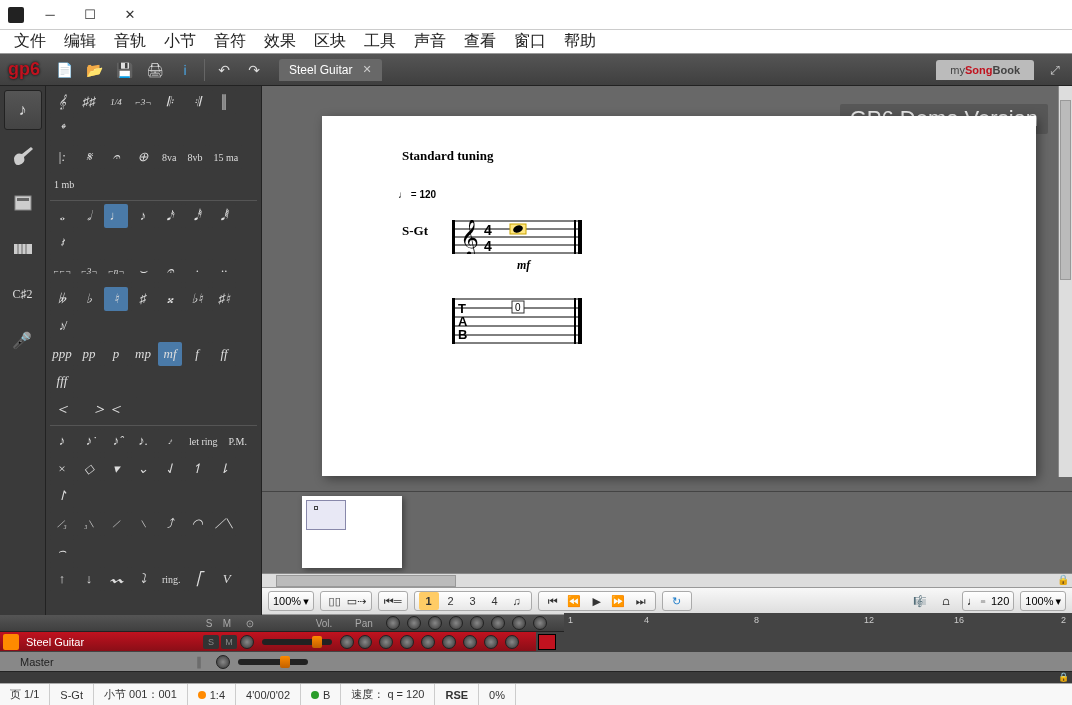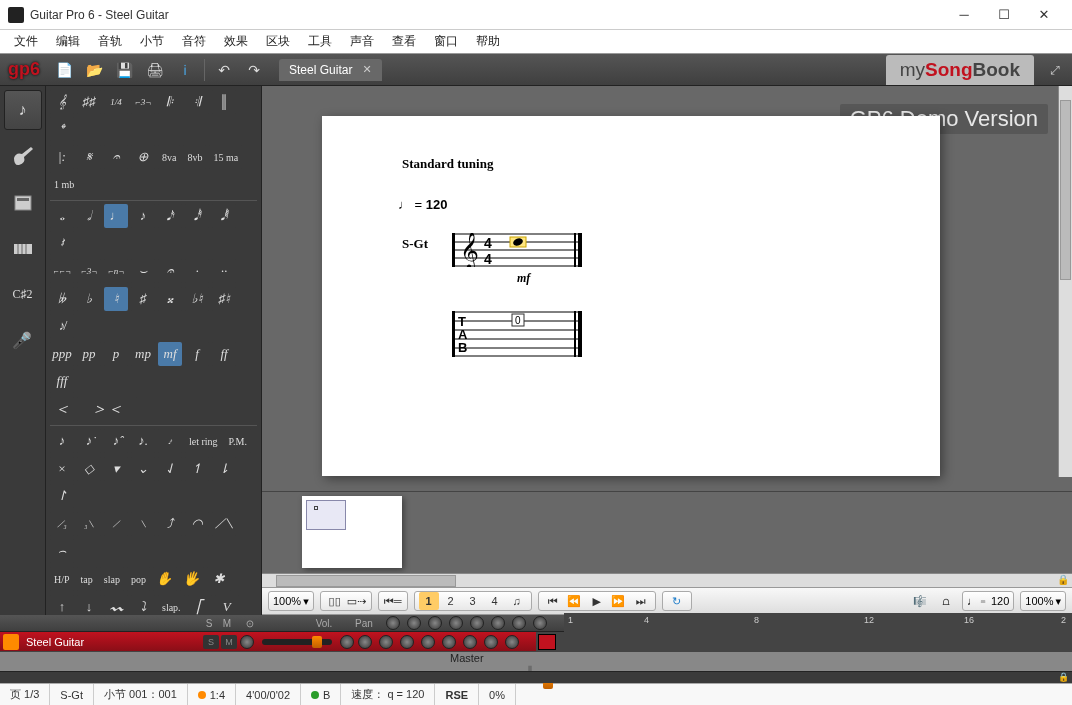--- a/index.html
+++ b/index.html
@@ -6,30 +6,30 @@
 body { width: 1072px; height: 705px; background: #3a3a3a; overflow: hidden; display: flex; flex-direction: column; }
 
 
 .titlebar { height: 30px; background: #fff; display: flex; align-items: center; padding: 0 8px; border-bottom: 1px solid #ccc; }
 .titlebar .logo { width: 16px; height: 16px; background: #222; border-radius: 2px; margin-right: 6px; }
 .titlebar .title { font-size: 12px; color: #333; flex: 1; }
 .titlebar .winbtn { width: 40px; height: 28px; display: flex; align-items: center; justify-content: center; font-size: 13px; color: #333; }
 
 
 .menubar { height: 24px; background: #fff; display: flex; align-items: center; padding: 0 6px; gap: 2px; border-bottom: 1px solid #999; }
-.menubar .menuitem { font-size: 12px; color: #222; padding: 2px 8px; cursor: default; }
+.menubar .menuitem { font-size: 16px; color: #222; padding: 2px 8px; cursor: default; }
 
 
 .toptoolbar { height: 32px; background: linear-gradient(#555,#3f3f3f); display: flex; align-items: center; padding: 0 4px; border-bottom: 1px solid #222; }
 .gp6 { color: #c1121f; font-weight: bold; font-size: 18px; text-shadow: 0 0 3px #000; margin: 0 10px 0 4px; }
 .tbbtn { width: 26px; height: 26px; display: flex; align-items: center; justify-content: center; margin: 0 2px; border-radius: 2px; color: #ddd; font-size: 14px; }
 .tbsep { width: 1px; height: 22px; background: #666; margin: 0 4px; }
 .doctab { background: #686868; border-radius: 3px 3px 0 0; padding: 4px 10px; color: #fff; font-size: 12px; display: flex; align-items: center; gap: 10px; margin-left: 10px; }
 .doctab .x { font-size: 11px; color: #ccc; }
-.msbtab { margin-left: auto; background: #bbb; padding: 4px 14px; font-size: 19px; border-radius: 3px 3px 0 0; }
+.msbtab { margin-left: auto; background: #bbb; padding: 4px 14px; font-size: 11px; border-radius: 3px 3px 0 0; }
 .msbtab .my { color: #444; }
 .msbtab .song { color: #c1121f; font-weight: bold; }
 .msbtab .book { color: #444; font-weight: bold; }
 .fullscr { width: 26px; height: 26px; display:flex; align-items:center; justify-content:center; color:#ccc; margin-left:8px; font-size:12px; }
 
 
 .main { flex: 1; display: flex; background: #3a3a3a; min-height: 0; }
 
 
 .iconstrip { width: 46px; background: #3a3a3a; border-right: 1px solid #222; display: flex; flex-direction: column; align-items: center; padding-top: 4px; gap: 6px; }
@@ -43,23 +43,23 @@
 .palbtn { width: 24px; height: 24px; display: flex; align-items: center; justify-content: center; background: #3a3a3a; border-radius: 2px; font-size: 13px; color: #ddd; cursor: default; font-style: italic; font-family: serif; }
 .palbtn.sel { background: #4a7aa8; }
 .palbtn.wide { width: auto; padding: 0 4px; font-style: normal; font-size: 10px; }
 .palbtn.txt { font-family: serif; font-style: italic; }
 .palsep { height: 1px; background: #555; margin: 3px 0; }
 
 
 .canvaswrap { flex: 1; display: flex; flex-direction: column; background: #686868; position: relative; min-width: 0; }
 .canvas { flex: 1; background: #686868; position: relative; padding: 30px 0 0 60px; overflow: hidden; }
 .demover { position: absolute; top: 18px; right: 24px; font-size: 22px; color: #e8e8e8; background: rgba(80,80,80,0.7); padding: 2px 10px; border-radius: 2px; }
-.page { width: 618px; height: 360px; background: #fff; box-shadow: 3px 3px 10px rgba(0,0,0,.4); position: relative; padding: 40px 80px; }
+.page { width: 714px; height: 360px; background: #fff; box-shadow: 3px 3px 10px rgba(0,0,0,.4); position: relative; padding: 32px 80px; }
 .stdtune { font-family: "Times New Roman", serif; font-size: 13px; font-weight: bold; }
-.tempo { font-family: "Times New Roman", serif; font-size: 13px; margin-top: 25px; margin-left: -4px; }
+.tempo { font-family: "Times New Roman", serif; font-size: 10px; margin-top: 25px; margin-left: -4px; }
 .staffrow { display: flex; margin-top: 20px; }
 .trklbl { font-family: "Times New Roman", serif; font-weight: bold; font-size: 13px; width: 50px; margin-top: 3px; }
 .staff { background: #fff; }
 .tabstaff { margin-left: 50px; margin-top: 25px; }
 .mf { font-family: "Times New Roman", serif; font-style: italic; font-weight: bold; font-size: 12px; margin-left: 115px; margin-top: 4px; }
 
 
 .thumbarea { height: 82px; background: #686868; border-top: 1px solid #444; display: flex; }
 .thumb { width: 100px; height: 72px; background: #fff; margin: 4px 0 0 40px; box-shadow: 2px 2px 6px rgba(0,0,0,.4); position: relative; }
 .thumb .sel { position: absolute; top: 4px; left: 4px; width: 40px; height: 30px; border: 1px solid #88a; background: #e8e8f5; }
@@ -83,40 +83,39 @@
 .trackrow.sel { background: linear-gradient(#c1121f,#8a0e17); }
 .trkcolor { width: 16px; height: 16px; margin: 0 3px; border-radius: 2px; }
 .trkname { width: 180px; font-size: 11px; color: #fff; padding-left: 4px; }
 .smbtn { width: 16px; height: 14px; margin: 0 1px; border-radius: 2px; background: #333; font-size: 9px; color: #888; display: flex; align-items: center; justify-content: center; }
 .knob { width: 14px; height: 14px; border-radius: 50%; background: radial-gradient(#888,#333); margin: 0 2px; border: 1px solid #222; }
 .volslider { width: 70px; height: 6px; background: #222; border-radius: 3px; position: relative; margin: 0 6px; }
 .volslider .thumb3 { position: absolute; width: 10px; height: 12px; background: linear-gradient(#ff8a00,#c06000); top: -3px; border-radius: 2px; }
 .timeline { flex: 1; height: 20px; background: #444; position: relative; }
 .timeline .bar1 { position: absolute; left: 2px; top: 2px; width: 18px; height: 16px; background: #c1121f; border: 1px solid #000; }
 .timeline .tick { position:absolute; top:2px; font-size:9px; color:#ccc; }
-.masterrow { height: 20px; display: flex; align-items: center; background: #888; border-top: 1px solid #444; flex-direction: column; }
+.masterrow { height: 20px; display: flex; align-items: center; background: #888; border-top: 1px solid #444; }
 .masterrow .trkname { color: #222; }
 .mixscroll { height: 12px; background: #3a3a3a; border-top: 1px solid #222; position:relative; }
 .mixscroll .lock { position: absolute; right: 2px; top: 0; font-size: 9px; color: #c90; }
 
 
 .status { height: 22px; background: #f8f8f8; border-top: 1px solid #aaa; display: flex; align-items: center; font-size: 11px; color: #333; }
 .status .cell { padding: 0 10px; border-right: 1px solid #ccc; height: 22px; display: flex; align-items: center; gap: 4px; }
 .dot2 { width: 8px; height: 8px; border-radius: 50%; display: inline-block; }
 
 
 .vscroll { width: 14px; background: #ddd; border-left: 1px solid #888; position: absolute; right: 0; top: 0; bottom: 14px; }
 .vscroll .thumb4 { position: absolute; top: 14px; height: 180px; left: 1px; right: 1px; background: #bbb; border: 1px solid #999; }
 </style>
 </head>
 <body>
 
 <div class="titlebar">
   <div class="logo"></div>
-  <div class="title">Guitar Pro 6 - Steel Guitar</div>
   <div class="winbtn">─</div>
   <div class="winbtn">☐</div>
   <div class="winbtn">✕</div>
 </div>
 
 <div class="menubar">
   <div class="menuitem">文件</div>
   <div class="menuitem">编辑</div>
   <div class="menuitem">音轨</div>
   <div class="menuitem">小节</div>
@@ -266,34 +265,25 @@
       <div class="palbtn" style="font-size:9px">⟋₃</div>
       <div class="palbtn" style="font-size:9px">₃⟍</div>
       <div class="palbtn" style="font-size:9px">⟋</div>
       <div class="palbtn" style="font-size:9px">⟍</div>
       <div class="palbtn">⤴</div>
       <div class="palbtn">◠</div>
       <div class="palbtn">⟋⟍</div>
       <div class="palbtn">⌢</div>
     </div>
     <div class="palrow">
-      <div class="palbtn wide">H/P</div>
-      <div class="palbtn wide">tap</div>
-      <div class="palbtn wide">slap</div>
-      <div class="palbtn wide">pop</div>
-      <div class="palbtn">✋</div>
-      <div class="palbtn">🖐</div>
-      <div class="palbtn">✱</div>
-    </div>
-    <div class="palrow">
       <div class="palbtn">↑</div>
       <div class="palbtn">↓</div>
       <div class="palbtn">〰</div>
       <div class="palbtn">⤵</div>
-      <div class="palbtn wide">slap.</div>
+      <div class="palbtn wide">ring.</div>
       <div class="palbtn">⎡</div>
       <div class="palbtn">V</div>
     </div>
 
   </div>
 
   <div class="canvaswrap">
     <div class="canvas">
       <div class="demover">GP6 Demo Version</div>
       <div class="page">
@@ -408,21 +398,21 @@
         <div class="knob"></div>
         <div class="knob"></div>
         <div class="knob"></div>
         <div class="knob"></div>
     </div>
     <div class="timeline">
       <span class="tick" style="left:4px">1</span>
       <span class="tick" style="left:80px">4</span>
       <span class="tick" style="left:190px">8</span>
       <span class="tick" style="left:300px">12</span>
-      <span class="tick" style="left:400px">16</span>
+      <span class="tick" style="left:390px">16</span>
       <span class="tick" style="right:6px">2</span>
     </div>
   </div>
   <div class="trackrow sel">
     <div class="trkcolor" style="background:#ff8a00"></div>
     <div class="trkname">Steel Guitar</div>
     <div class="smbtn">S</div>
     <div class="smbtn">M</div>
     <div class="knob"></div>
     <div class="volslider">
@@ -451,21 +441,21 @@
     <div class="volslider">
         <div class="thumb3" style="left:42px"></div>
       </div>
   </div>
   <div class="mixscroll">
       <div class="lock">🔒</div>
     </div>
 </div>
 
 <div class="status">
-  <div class="cell">页 1/3</div>
+  <div class="cell">页 1/1</div>
   <div class="cell">S-Gt</div>
   <div class="cell">小节 001：001</div>
   <div class="cell">
       <span class="dot2" style="background:#ff8a00"></span>
       <span>1:4</span>
     </div>
   <div class="cell">4'00/0'02</div>
   <div class="cell">
       <span class="dot2" style="background:#2a9d2a"></span>
       <span>B</span>

